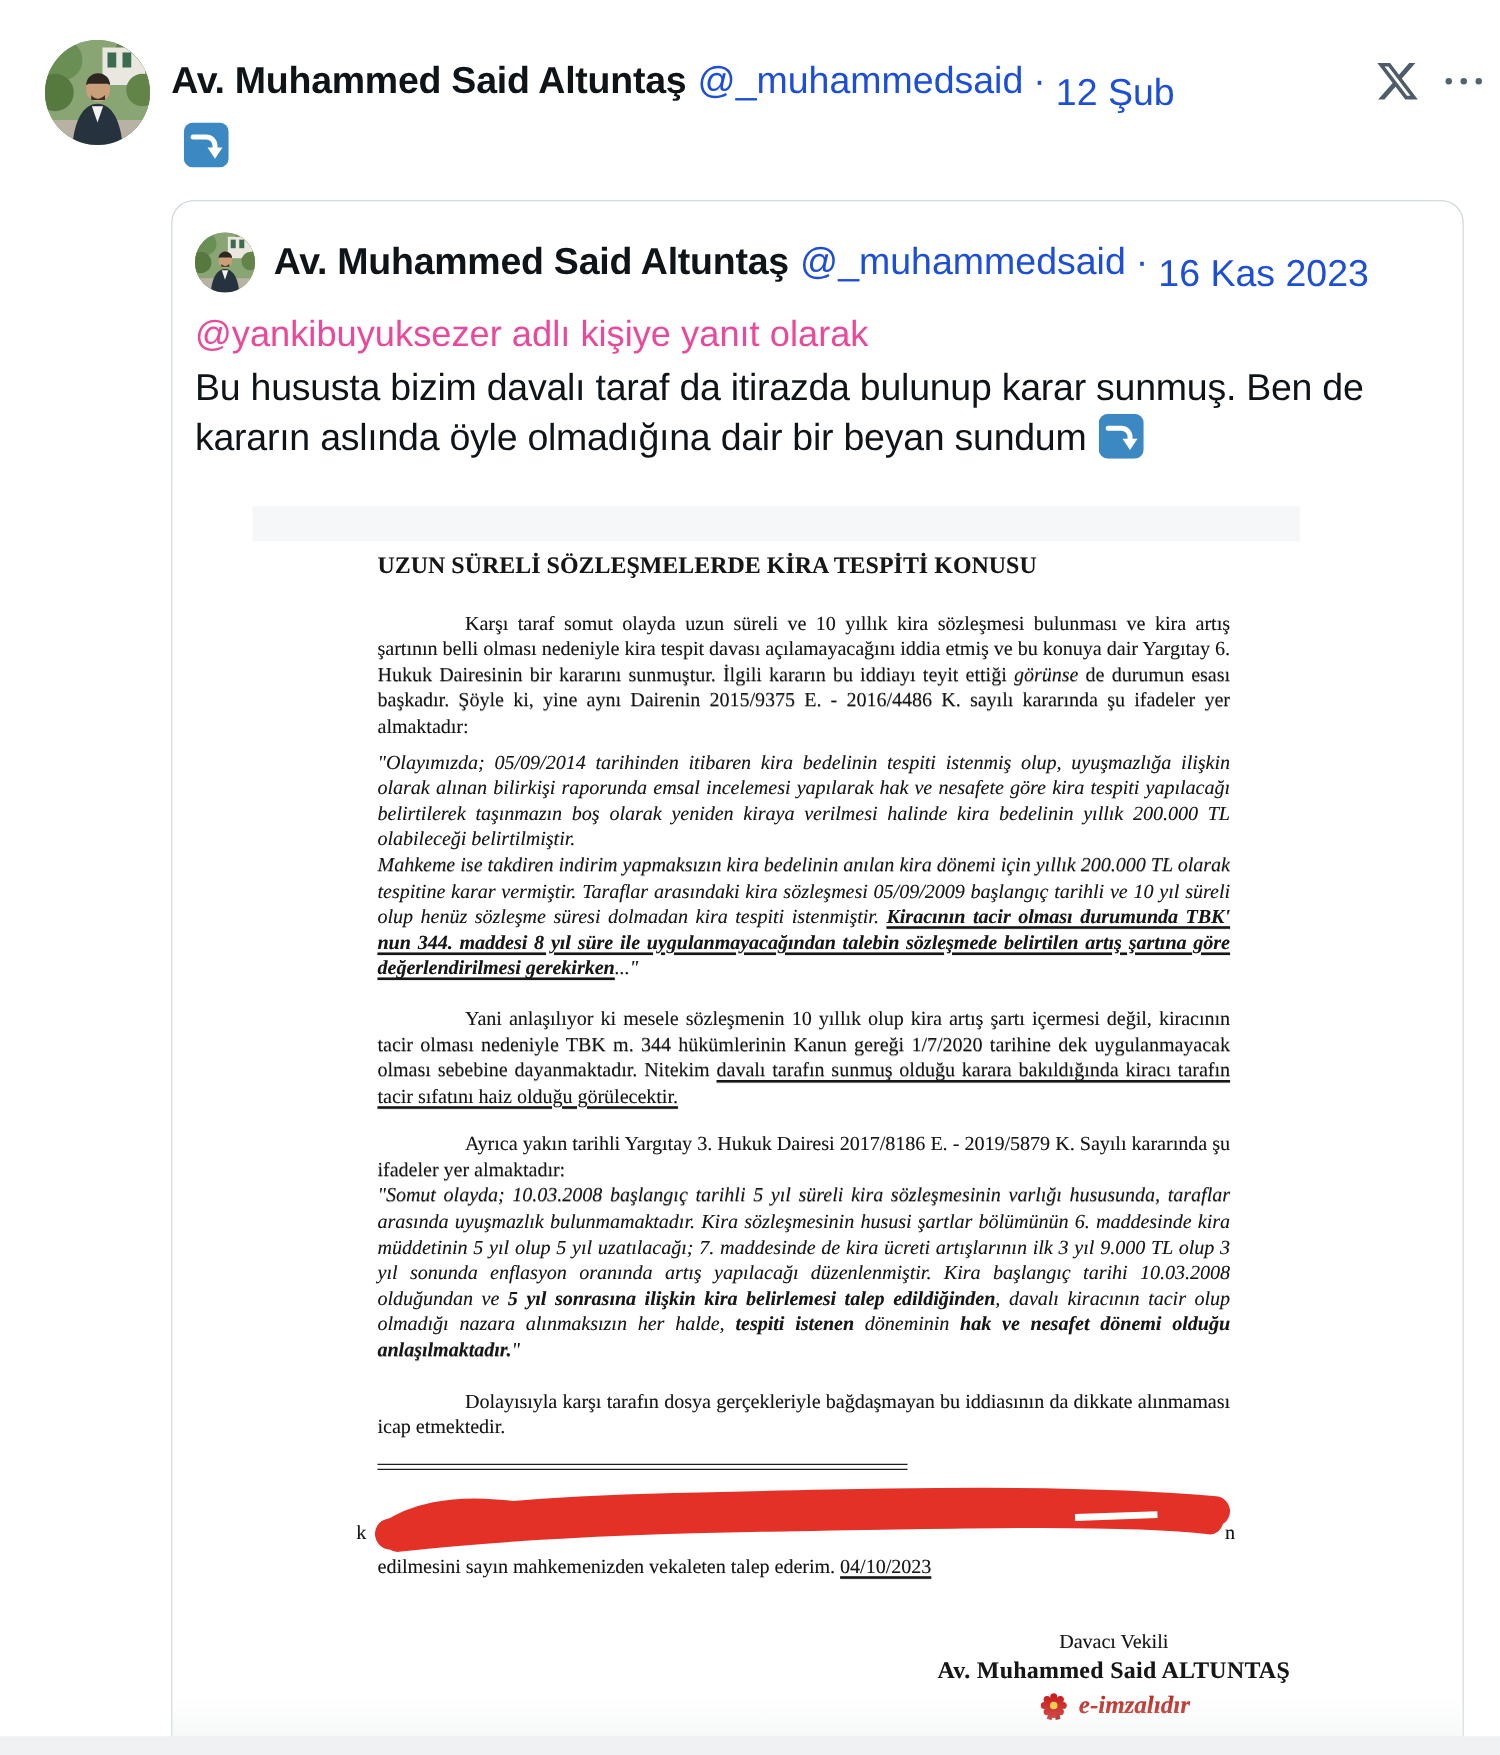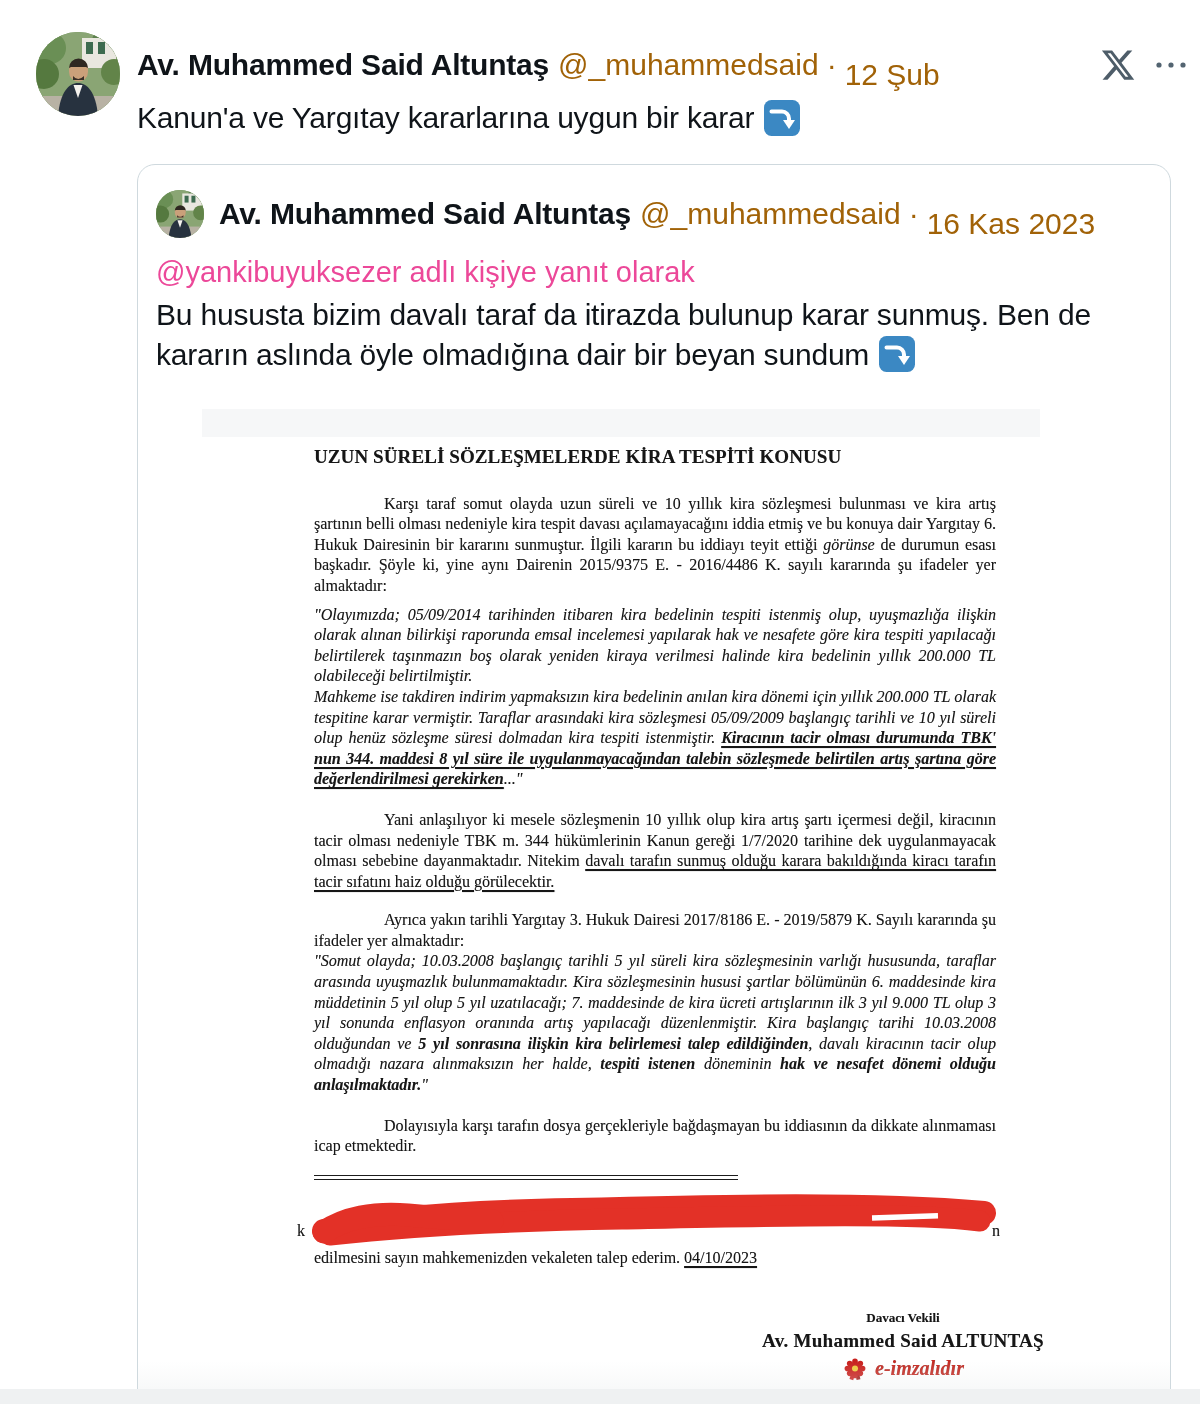--- a/index.html
+++ b/index.html
@@ -6,21 +6,21 @@
     font-family:"Liberation Sans","DejaVu Sans",sans-serif;-webkit-font-smoothing:antialiased;}
   body{position:relative;}
   .main-tweet{display:flex;padding:30px 0 0 36px;}
   .avatar{border-radius:50%;overflow:hidden;flex:none;background:#6a8f55;}
   .avatar.main{width:84px;height:84px;margin-top:2px;}
   .avatar.small{width:48px;height:48px;}
   .avatar svg{display:block;width:100%;height:100%;}
   .mt-content{margin-left:17px;flex:1;min-width:0;}
   .headrow{display:flex;align-items:center;font-size:30px;line-height:38px;margin-top:6px;padding-right:12px;}
   .name{font-weight:700;color:#0f1419;letter-spacing:-0.2px;}
-  .handle,.dotsep,.tstamp{color:#a16207;font-weight:400;}
+  .handle,.dotsep,.tstamp{color:#1d4ed8;font-weight:400;}
   .handle{margin-left:9px;}
   .dotsep{margin-left:8px;}
   .tstamp{margin-left:8px;margin-top:20px;}
   .spacer{flex:1;}
   .x-logo{width:36px;height:36px;color:#4e5d69;flex:none;}
   .x-logo svg{width:36px;height:36px;display:block;}
   .more-btn{margin-left:18px;color:#536471;flex:none;display:flex;align-items:center;}
   .mt-text{font-size:30px;line-height:40px;color:#0f1419;margin-top:4px;display:flex;align-items:center;letter-spacing:-0.2px;}
   .emoji{display:inline-block;width:36px;height:36px;margin-left:10px;flex:none;}
   .emoji svg{display:block;width:36px;height:36px;}
@@ -30,42 +30,42 @@
   .qc-head{display:flex;align-items:center;font-size:30px;line-height:38px;}
   .qc-head .name{margin-left:15px;}
   .qc-reply{color:#ec4899;font-size:29px;line-height:34px;margin-top:12px;}
   .qc-text{font-size:30px;line-height:40px;color:#0f1419;margin-top:6px;letter-spacing:-0.2px;}
   .qc-text .emoji{vertical-align:-7px;}
   
   .doc-image{position:relative;margin-top:14px;height:1042px;background:#ffffff;}
   .doc-image::after{content:"";position:absolute;left:0;right:0;bottom:0;height:70px;
     background:linear-gradient(180deg,rgba(237,240,241,0) 0%,rgba(234,237,238,0.85) 100%);pointer-events:none;}
   .scan-band{position:absolute;top:20px;left:64px;width:838px;height:28px;background:#f6f7f8;}
-  .doc-text{position:absolute;left:176px;top:0;width:682px;font-family:"Liberation Serif","DejaVu Serif",serif;
+  .doc-text{position:absolute;left:164px;top:0;width:682px;font-family:"Liberation Serif","DejaVu Serif",serif;
     font-size:16px;line-height:20.6px;color:#161616;text-shadow:0.2px 0.2px 0.35px rgba(0,0,0,0.35);}
   .doc-title{margin-top:58px;font-weight:700;font-size:19px;letter-spacing:0.1px;}
   .doc-para{text-align:justify;}
   .doc-para.indent{text-indent:70px;}
   .doc-para:nth-child(1){margin-top:26px;}
   .doc-para:nth-child(2){margin-top:8px;}
   .doc-para:nth-child(3){margin-top:20px;}
   .doc-para:nth-child(4){margin-top:18px;}
   .doc-para:nth-child(5){margin-top:20px;}
   .sg-i{font-style:italic;}
   .sg-b{font-weight:700;}
   .sg-u{text-decoration:underline;text-decoration-thickness:1.6px;text-underline-offset:2.5px;}
   .doc-divider{margin-top:18px;width:424px;height:3px;border-top:1.5px solid #1c1c1c;border-bottom:1.5px solid #1c1c1c;}
   .redacted-row{position:relative;height:56px;margin-top:10px;}
   .red-left{position:absolute;left:-17px;bottom:4px;}
   .red-right{position:absolute;right:-4px;bottom:4px;}
   .scribble{position:absolute;left:-2px;top:0;width:688px;height:56px;}
   .closing-line{margin-top:2px;}
   .closing-date{text-decoration:underline;text-decoration-thickness:1.5px;text-underline-offset:3px;}
   .signature{margin-top:40px;margin-left:409px;width:360px;text-align:center;white-space:nowrap;}
-  .sig-role{font-weight:700;font-size:13px;}
+  .sig-role{font-weight:400;font-size:16px;}
   .sig-name{font-weight:700;font-size:19px;letter-spacing:0.3px;margin-top:2px;}
   .sig-stamp{margin-top:4px;display:flex;align-items:center;justify-content:center;gap:7px;}
   .stamp-icon{width:26px;height:26px;flex:none;}
   .stamp-icon svg{display:block;width:26px;height:26px;}
   .stamp-text{color:#c42a22;font-weight:700;font-style:italic;font-size:20px;}
   .footer-strip{position:absolute;left:0;top:1389px;width:1200px;height:15px;background:#eff1f2;}
 </style>
 </head>
 <body>
 
@@ -110,21 +110,20 @@
       </span>
       <span class="more-btn">
         <svg width="34" height="10" viewBox="0 0 34 10" fill="currentColor">
             <circle cx="5" cy="5" r="2.6"></circle>
             <circle cx="17" cy="5" r="2.6"></circle>
             <circle cx="29" cy="5" r="2.6"></circle>
           </svg>
       </span>
     </div>
     <div class="mt-text">
-      <span>Kanun'a ve Yargıtay kararlarına uygun bir karar</span>
       <span class="emoji">
         <svg viewBox="0 0 36 36">
             <rect width="36" height="36" rx="7.5" fill="#3b88c3"></rect>
             <path d="M7.5 11.5 h10.5 a7,7 0 0 1 7,7 v2" fill="none" stroke="#fff" stroke-width="4" stroke-linecap="round"></path>
             <path d="M19 20 L31 20 L25 29 Z" fill="#fff"></path>
           </svg>
       </span>
     </div>
 
     <div class="quote-card">

